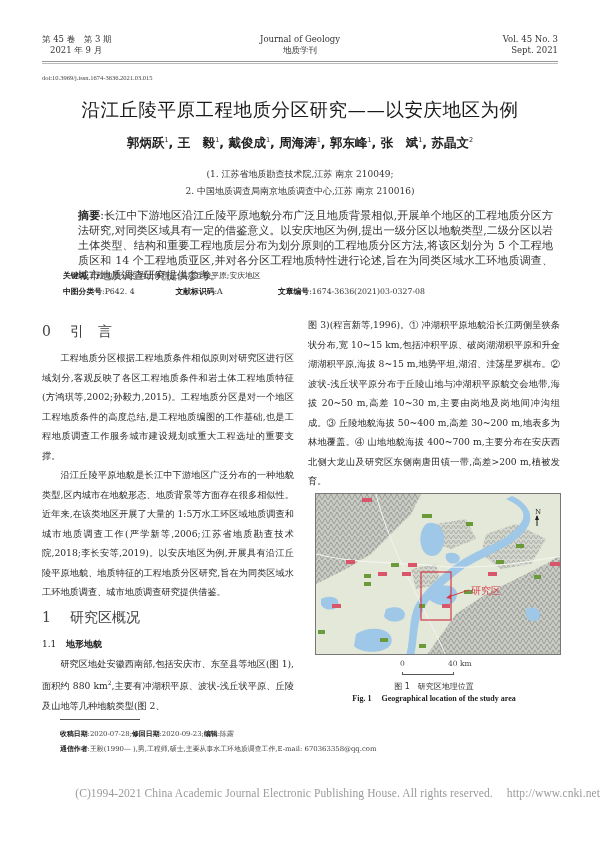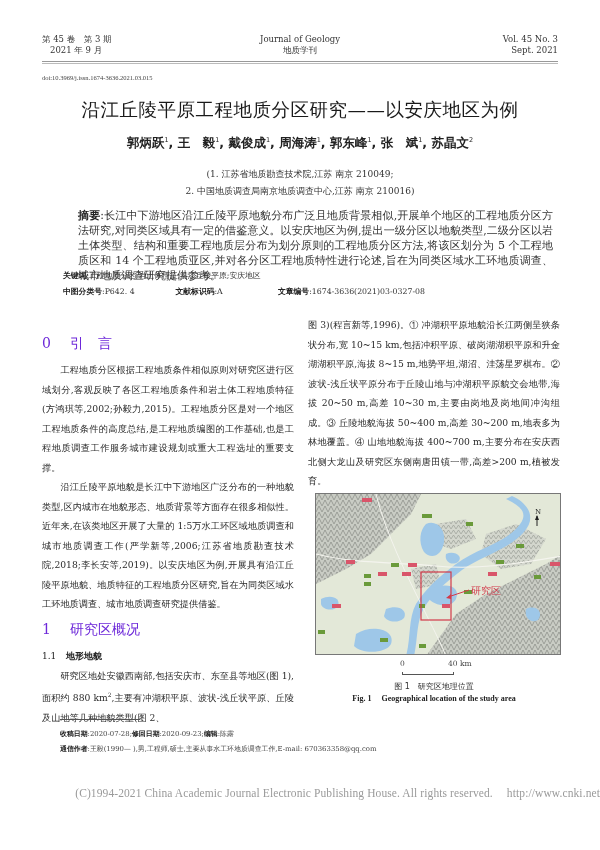--- a/index.html
+++ b/index.html
@@ -25,21 +25,21 @@
   .kw { position: absolute; left: 63px; top: 270px; font-size: 7.8px; color: #333; }
   .kw b, .cls b { font-family: "DejaVu Sans", sans-serif; font-weight: bold; color: #222; }
   .cls { position: absolute; left: 63px; top: 286px; width: 480px; font-size: 7.8px; color: #333; }
   .cls span.item { display: inline-block; }
   .cls .c1 { width: 110px; }
   .cls .c2 { width: 100px; }
 
   .col { position: absolute; font-size: 9.2px; line-height: 19.5px; color: #2a2a2a; text-align: justify; }
   .col-left { left: 42px; width: 252px; top: 318px; }
   .col-right { left: 308px; width: 252px; top: 315px; }
-  .h1 { font-size: 14px; line-height: 22px; margin: 14px 0 6px 0; color: #6d28d9; }
+  .h1 { font-size: 14px; line-height: 22px; margin: 2px 0 6px 0; color: #404040; }
   .h1 .num { display: inline-block; width: 28px; }
   .h2 { font-family: "DejaVu Sans", sans-serif; font-size: 9px; font-weight: bold; line-height: 20px; color: #222; }
   .h2 .num { display: inline-block; width: 24px; font-weight: normal; font-family: "DejaVu Serif", serif; }
   .para { text-indent: 2em; }
   .para.noindent { text-indent: 0; }
   .sup { font-size: 6px; vertical-align: super; }
 
   .map { position: absolute; left: 315px; top: 493px; width: 246px; height: 162px; border: 1px solid #777; overflow: hidden; background: #e6eadc; }
   .scale { position: absolute; left: 400px; top: 663px; width: 60px; height: 12px; }
   .scale .line { position: absolute; left: 2px; top: 9px; width: 52px; height: 3px; border: 1px solid #555; border-top: none; }

